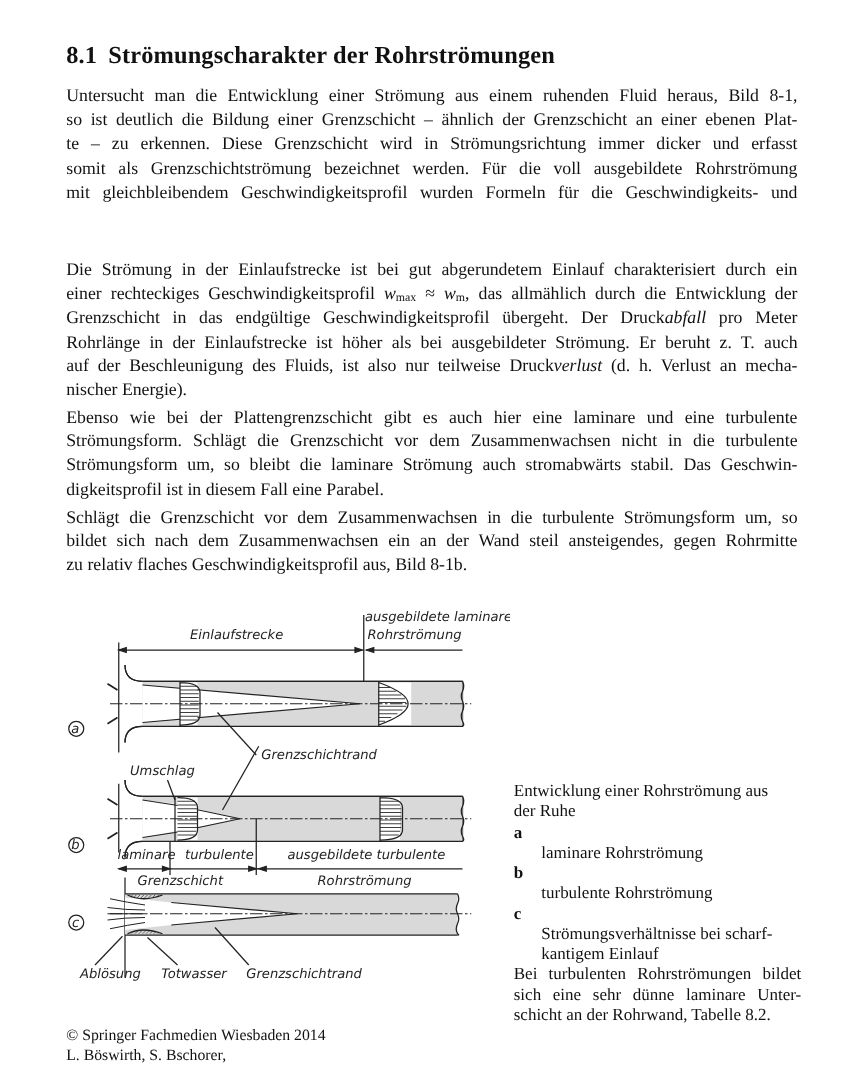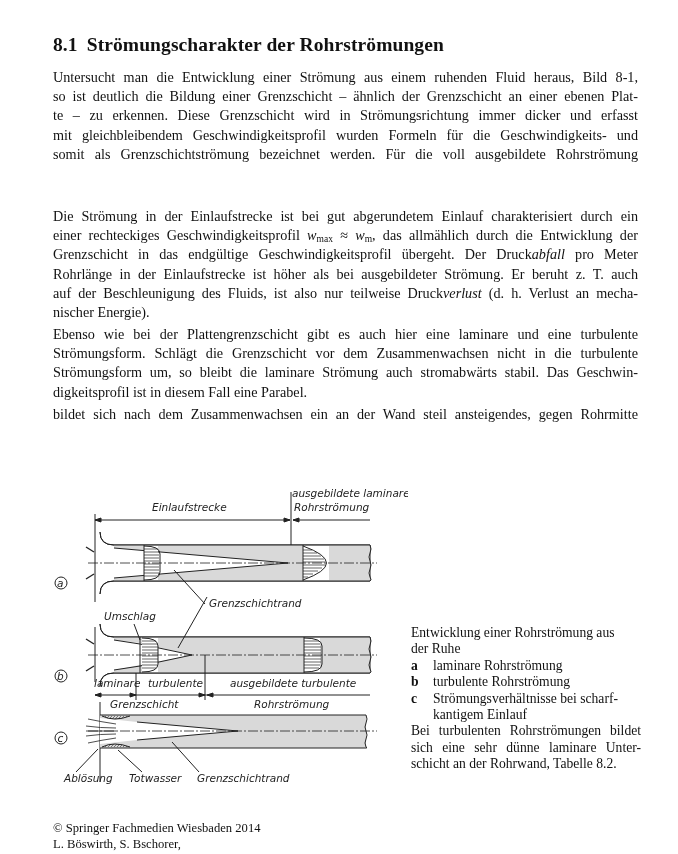--- a/index.html
+++ b/index.html
@@ -21,62 +21,64 @@
     sub { font-size: 9.5px; vertical-align: -2px; }
     .figure { position: absolute; left: 52px; top: 468px; width: 356px; height: 312px; }
     .figure svg { width: 356px; height: 312px; display: block; }
     .figlabel { font-family: "DejaVu Sans", sans-serif; font-style: italic; font-size: 10.5px; fill: #222; }
     .caption { position: absolute; left: 411px; top: 611px; width: 230px;
                font-size: 13.6px; line-height: 16.4px; }
     .caption .cap-title { font-weight: bold; display: block; }
     .caption .cap-line { display: block; }
     .caption .item { display: flex; }
     .caption .item .k { width: 22px; font-weight: bold; flex: none; }
-    .caption .item .v { flex: 1; }
+    .caption .item .v { flex: 1; margin-top: 16px; }
     .caption .note { display: block; text-align: justify; }
     .caption .note .ln { display: block; text-align: justify; text-align-last: justify; white-space: nowrap; }
     .caption .note .ln.last { text-align-last: left; }
     .footer { position: absolute; left: 53px; top: 806px; font-size: 12.6px; line-height: 16px; }
     .footer span { display: block; white-space: nowrap; font-family: Liberation Serif, serif; }
   </style>
 </head>
 <body>
 
 <div class="page">
 
   <h1 class="title">
     <span class="num">8.1</span><span>Strömungscharakter der Rohrströmungen</span>
   </h1>
 
   <div class="para p1">
     <span class="ln">Untersucht man die Entwicklung einer Strömung aus einem ruhenden Fluid heraus, Bild 8-1,</span>
     <span class="ln">so ist deutlich die Bildung einer Grenzschicht – ähnlich der Grenzschicht an einer ebenen Plat-</span>
     <span class="ln">te – zu erkennen. Diese Grenzschicht wird in Strömungsrichtung immer dicker und erfasst</span>
+    <span class="ln">somit als Grenzschichtströmung bezeichnet werden. Für die voll ausgebildete Rohrströmung</span>
     <span class="ln">mit gleichbleibendem Geschwindigkeitsprofil wurden Formeln für die Geschwindigkeits- und</span>
-    <span class="ln">somit als Grenzschichtströmung bezeichnet werden. Für die voll ausgebildete Rohrströmung</span>
   </div>
 
   <div class="para p2">
     <span class="ln">Die Strömung in der Einlaufstrecke ist bei gut abgerundetem Einlauf charakterisiert durch ein</span>
     <span class="ln"><span>einer rechteckiges Geschwindigkeitsprofil </span><i>w</i><sub>max</sub><span> ≈ </span><i>w</i><sub>m</sub><span>, das allmählich durch die Entwicklung der</span></span>
     <span class="ln"><span>Grenzschicht in das endgültige Geschwindigkeitsprofil übergeht. Der Druck</span><i>abfall</i><span> pro Meter</span></span>
     <span class="ln">Rohrlänge in der Einlaufstrecke ist höher als bei ausgebildeter Strömung. Er beruht z. T. auch</span>
     <span class="ln"><span>auf der Beschleunigung des Fluids, ist also nur teilweise Druck</span><i>verlust</i><span> (d. h. Verlust an mecha-</span></span>
     <span class="ln last">nischer Energie).</span>
   </div>
 
   <div class="para p3">
     <span class="ln">Ebenso wie bei der Plattengrenzschicht gibt es auch hier eine laminare und eine turbulente</span>
     <span class="ln">Strömungsform. Schlägt die Grenzschicht vor dem Zusammenwachsen nicht in die turbulente</span>
     <span class="ln">Strömungsform um, so bleibt die laminare Strömung auch stromabwärts stabil. Das Geschwin-</span>
     <span class="ln last">digkeitsprofil ist in diesem Fall eine Parabel.</span>
   </div>
 
   <div class="para p4">
+    <span class="ln">Schlägt die Grenzschicht vor dem Zusammenwachsen in die turbulente Strömungsform um, so</span>
     <span class="ln">bildet sich nach dem Zusammenwachsen ein an der Wand steil ansteigendes, gegen Rohrmitte</span>
+    <span class="ln last">zu relativ flaches Geschwindigkeitsprofil aus, Bild 8-1b.</span>
   </div>
 
   <div class="figure">
     <svg viewBox="0 0 356 312" xmlns="http://www.w3.org/2000/svg">
       <defs>
         <pattern id="hatch" width="3" height="3" patternUnits="userSpaceOnUse">
           <path d="M0,3 L3,0" stroke="#333" stroke-width="0.6"></path>
         </pattern>
       </defs>
       <g stroke="#222" stroke-width="1" fill="none">

